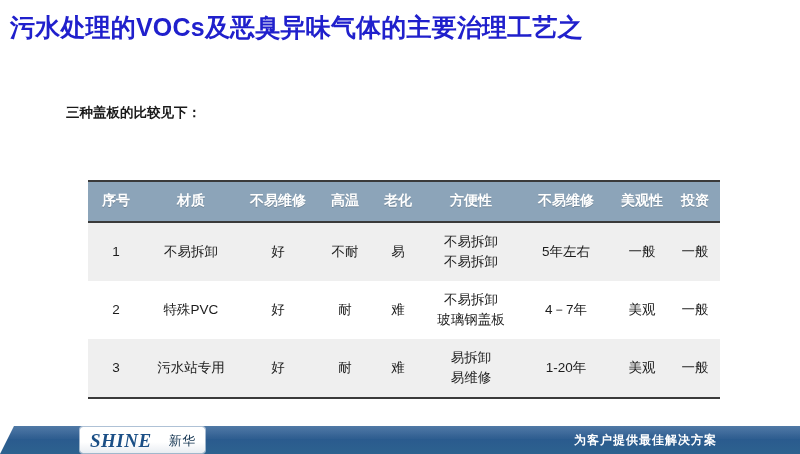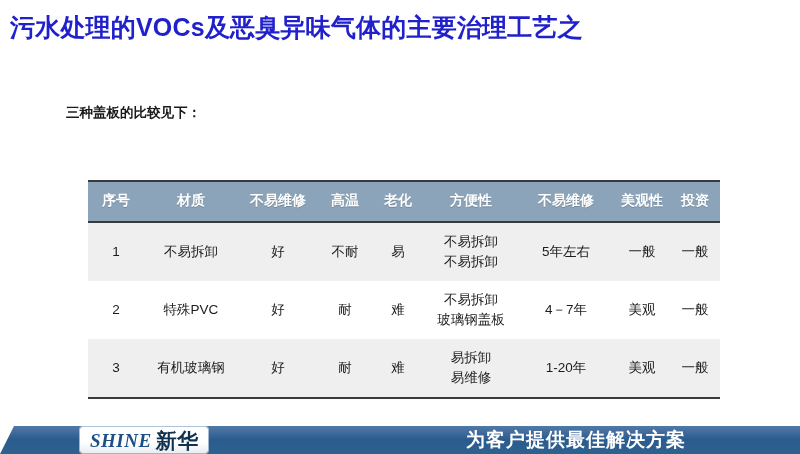--- a/index.html
+++ b/index.html
@@ -140,48 +140,48 @@
   .logo-badge {
     position: absolute;
     left: 80px;
     top: 1px;
     height: 26px;
     padding: 0 9px 0 10px;
     background: linear-gradient(180deg, #ffffff 0%, #ffffff 58%, #e9edf2 100%);
     border-radius: 3px;
     display: flex;
     align-items: center;
-    gap: 4px;
+    gap: 17px;
     box-shadow: 0 0 0 1px rgba(255,255,255,0.55);
   }
   .logo-en {
     font-family: "Liberation Serif", "DejaVu Serif", serif;
     font-size: 19px;
     font-weight: bold;
     font-style: italic;
     color: #1b4f86;
     letter-spacing: 0.5px;
     line-height: 1;
   }
   .logo-cn {
-    font-size: 21px;
-    font-weight: bold;
+    font-size: 13px;
+    font-weight: normal;
     color: #11324f;
     line-height: 1;
     letter-spacing: 0.5px;
   }
   .footer-tagline {
     position: absolute;
-    right: 114px;
+    right: 83px;
     top: 0;
     height: 28px;
     display: flex;
     align-items: center;
     color: #ffffff;
-    font-size: 19px;
+    font-size: 12px;
     font-weight: bold;
     letter-spacing: 1px;
     white-space: nowrap;
   }
 </style>
 </head>
 <body>
 
 <div class="slide">
 
@@ -241,21 +241,21 @@
           <td class="two-line">
             <span>不易拆卸</span>
             <span>玻璃钢盖板</span>
           </td>
           <td>4－7年</td>
           <td>美观</td>
           <td>一般</td>
         </tr>
         <tr class="row-odd">
           <td>3</td>
-          <td>有机玻璃钢</td>
+          <td>污水站专用</td>
           <td>好</td>
           <td>耐</td>
           <td>难</td>
           <td class="two-line">
             <span>易拆卸</span>
             <span>易维修</span>
           </td>
           <td>1-20年</td>
           <td>美观</td>
           <td>一般</td>

